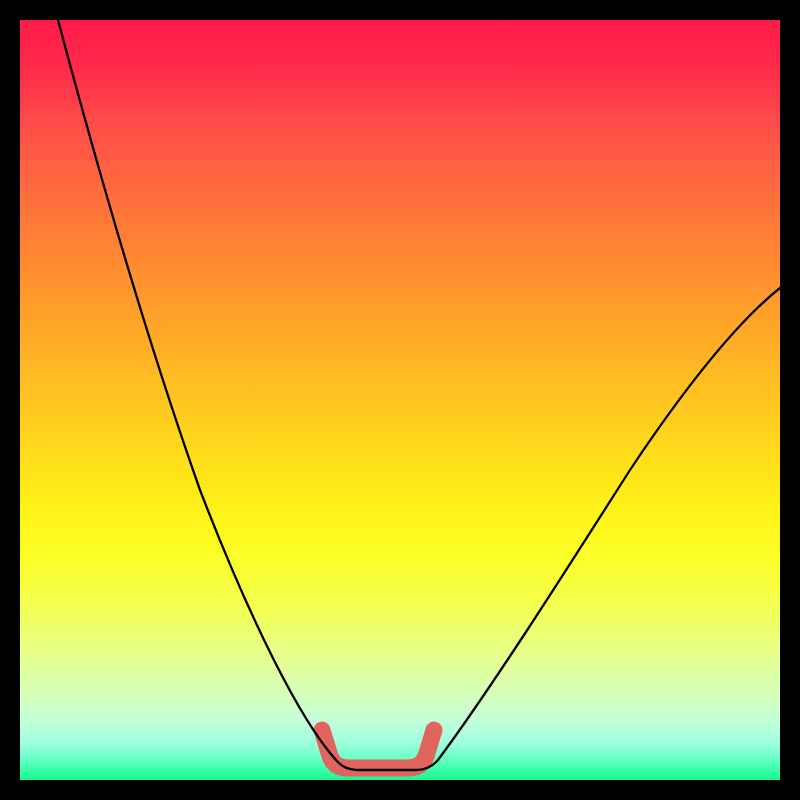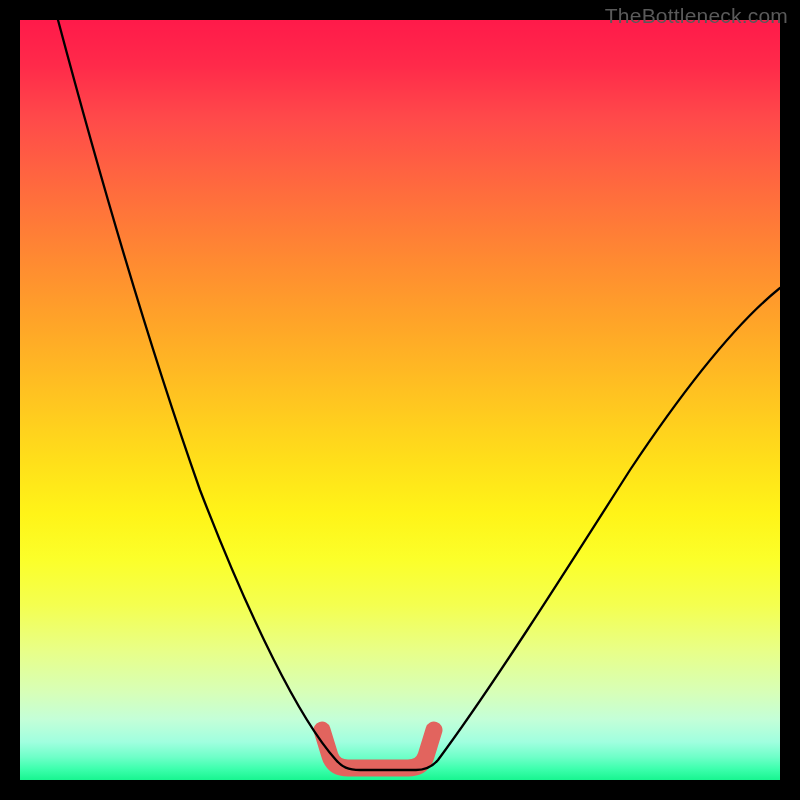--- a/index.html
+++ b/index.html
@@ -76,21 +76,20 @@
     stroke: #e2645e;
     stroke-width: 17;
     stroke-linecap: round;
     stroke-linejoin: round;
   }
 </style>
 </head>
 <body>
 
 <div class="wrap">
-  <div class="watermark">TheBottleneck.com</div>
 
   <div class="chart-area">
     <div class="gradient"></div>
 
     <svg class="curves" viewBox="0 0 760 760" preserveAspectRatio="none">
 
       <path class="marker" d="M 302 710
                L 310 736
                Q 314 748 328 748
                L 388 748

